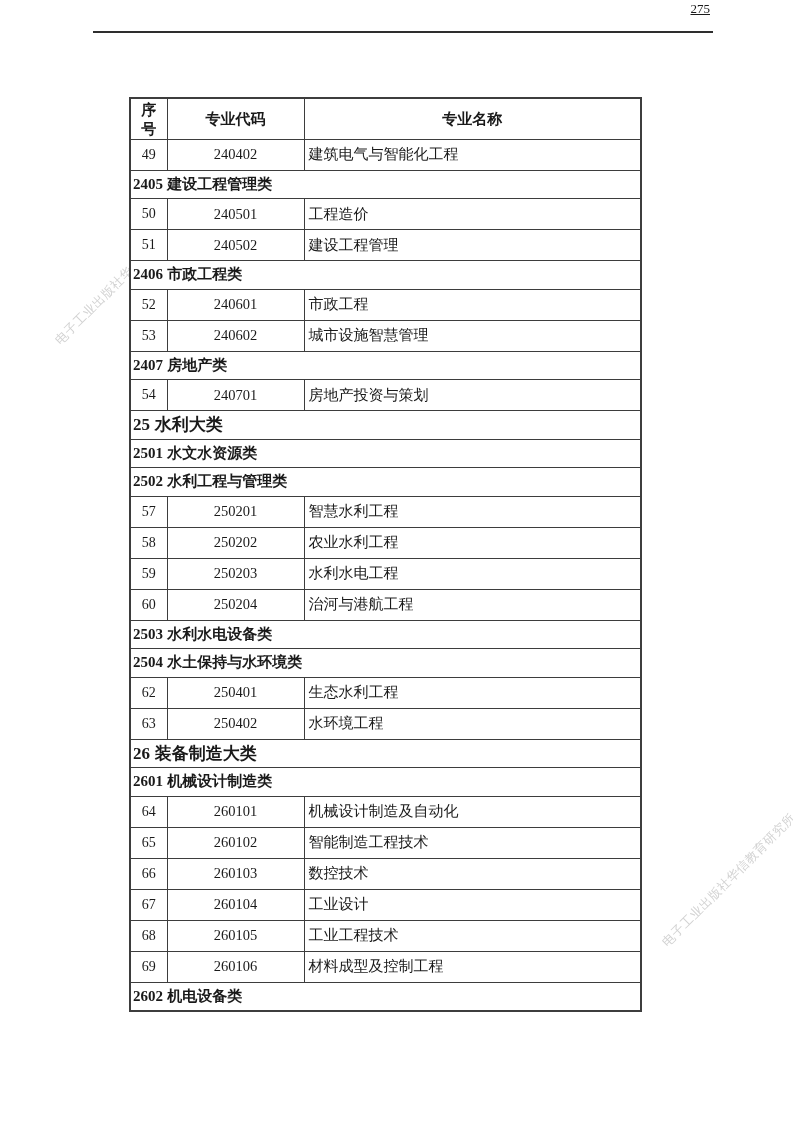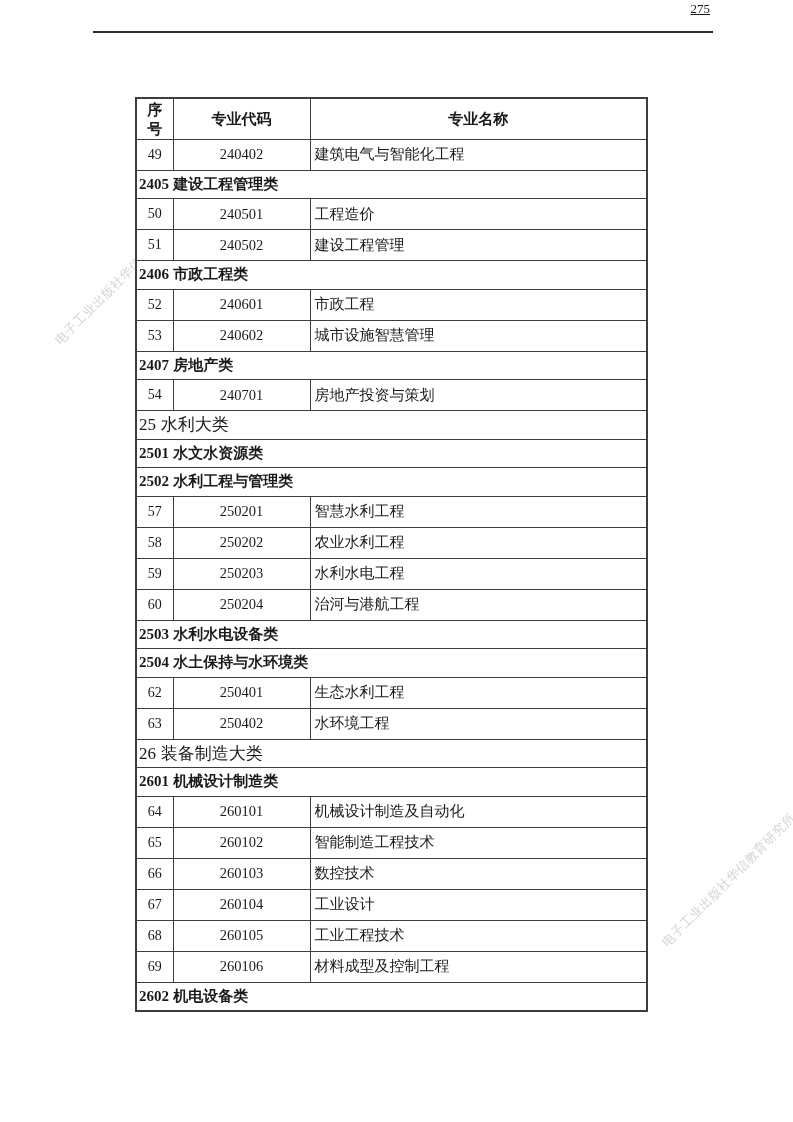--- a/index.html
+++ b/index.html
@@ -47,21 +47,21 @@
     transform: rotate(-45deg);
     transform-origin: 0 100%;
     z-index: 0;
     user-select: none;
   }
   #watermark-left  { left: 63px;  top: 332px; }
   #watermark-right { left: 670px; top: 934px; }
   
   #majors-table {
     position: absolute;
-    left: 135px;
+    left: 129px;
     top: 97px;
     width: 511px;
     border-collapse: collapse;
     table-layout: fixed;
     z-index: 1;
     background: #be185d;
   }
   #majors-table col.c-index { width: 37px; }
   #majors-table col.c-code  { width: 137px; }
   #majors-table col.c-name  { width: 337px; }
@@ -111,21 +111,21 @@
     font-size: 15px;
     font-weight: bold;
     text-align: left;
     padding: 0 0 0 2px;
   }
   
   tr.row-major { height: 28.5px; }
   tr.row-major td {
     background: #c6c6c6;
     font-size: 17px;
-    font-weight: normal;
+    font-weight: bold;
     text-align: left;
     padding: 0 0 0 2px;
   }
   .section-num {
     font-family: "Liberation Serif", serif;
   }
 </style>
 </head>
 <body>
 

